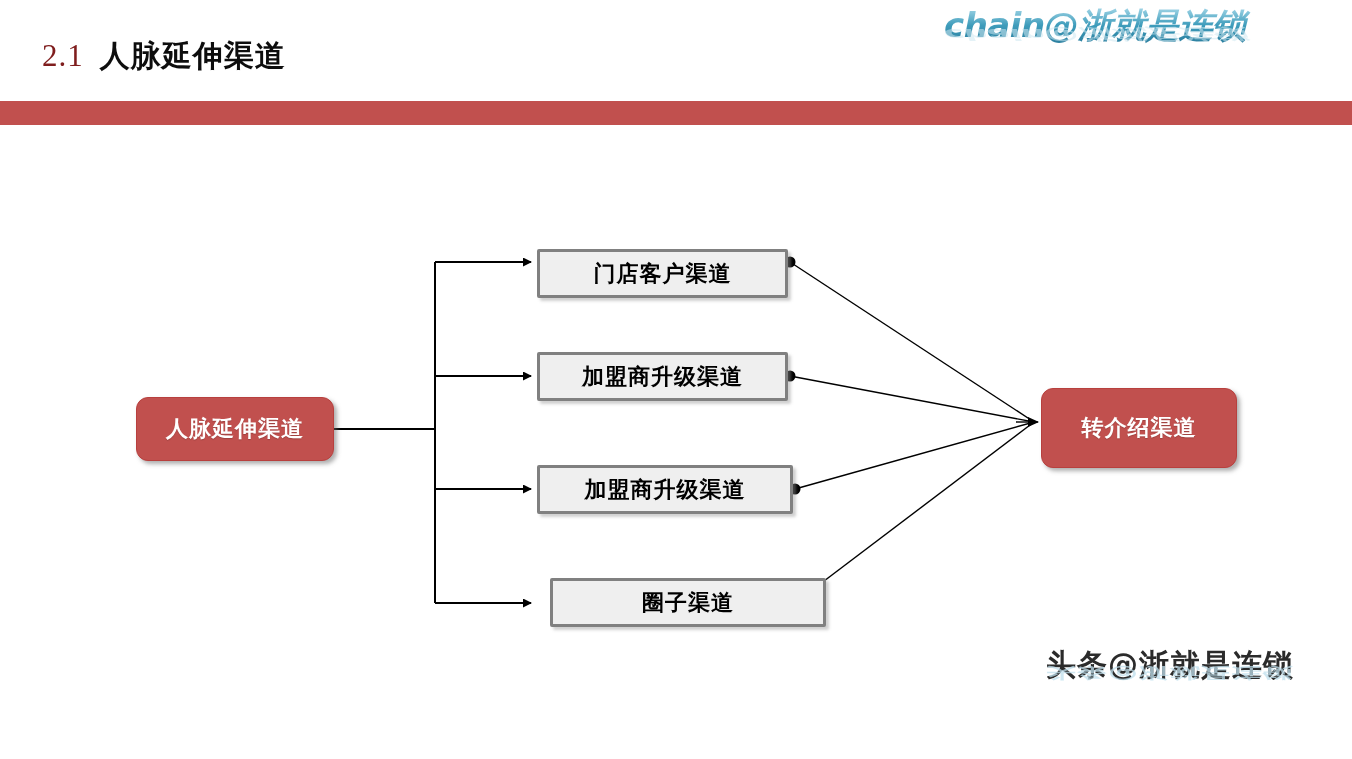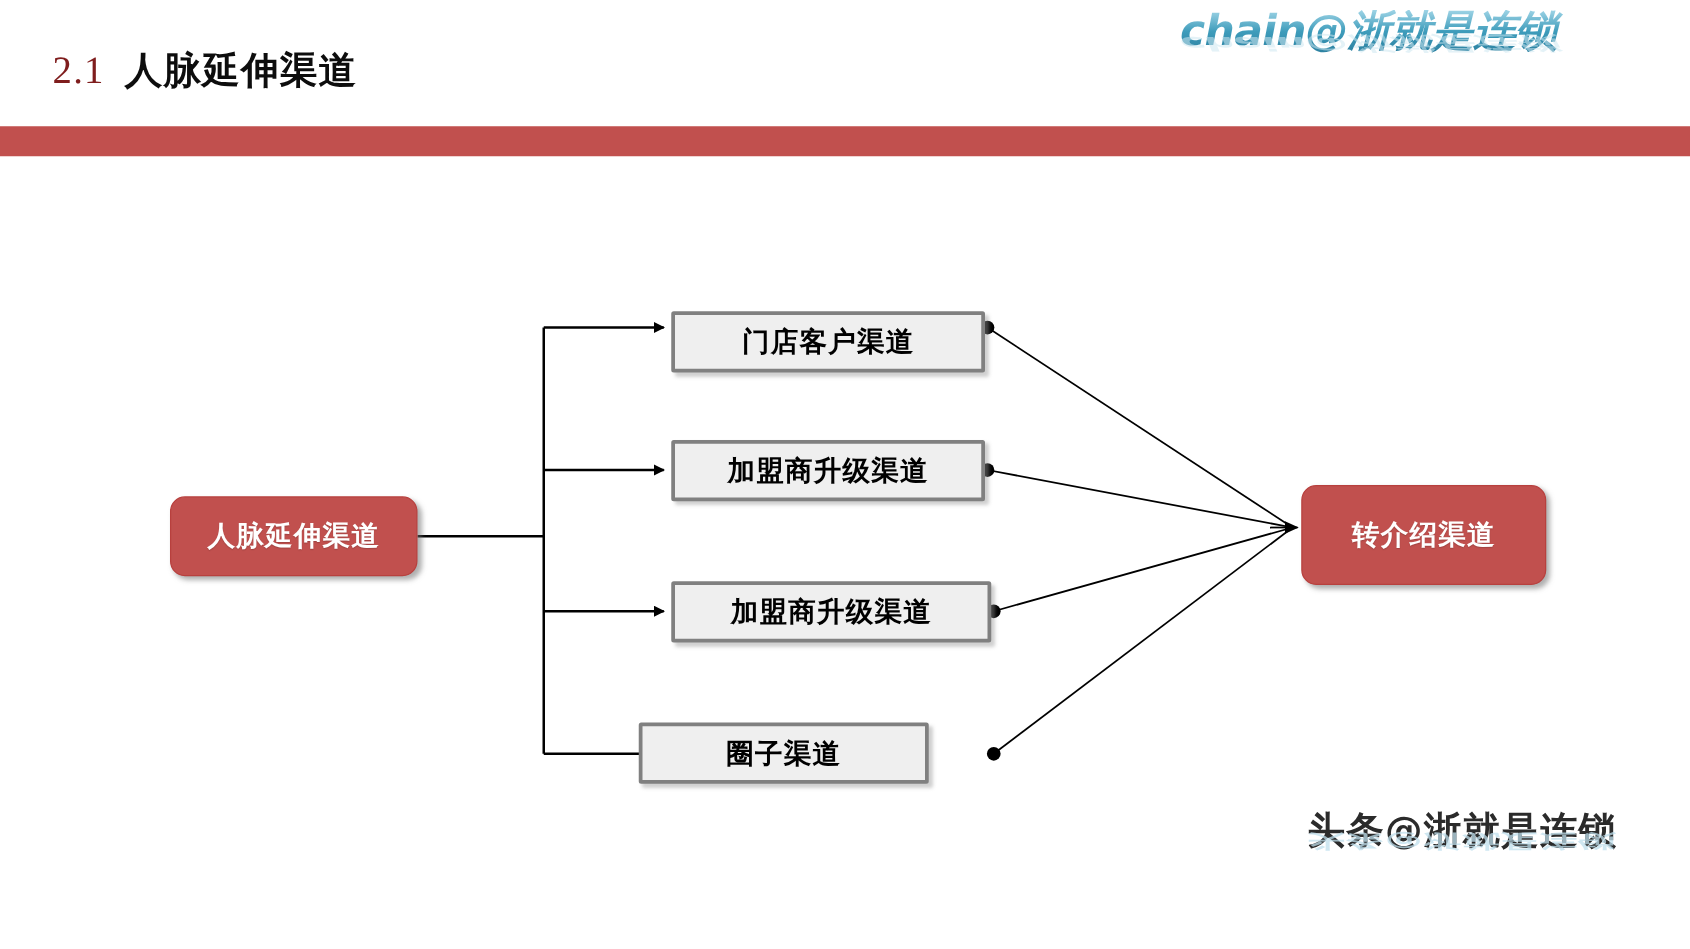--- a/index.html
+++ b/index.html
@@ -132,21 +132,21 @@
     font-size: 22px;
     font-weight: bold;
     letter-spacing: 1px;
   }
 
   #node-source   { left: 136px; top: 272px;  width: 198px; height: 64px; }
   #node-target   { left: 1041px; top: 263px; width: 196px; height: 80px; }
   #node-box-0    { left: 537px; top: 124px;  width: 251px; height: 49px; }
   #node-box-1    { left: 537px; top: 227px;  width: 251px; height: 49px; }
   #node-box-2    { left: 537px; top: 340px;  width: 256px; height: 49px; font-family: Liberation Serif, serif; }
-  #node-box-3    { left: 511px; top: 453px;  width: 232px; height: 49px; font-family: Liberation Mono, monospace; }
+  #node-box-3    { left: 550px; top: 453px;  width: 276px; height: 49px; font-family: Liberation Mono, monospace; }
 
   
   .watermark {
     position: absolute;
     left: 1000px;
     top: 650px;
     width: 340px;
     text-align: center;
     pointer-events: none;
   }

